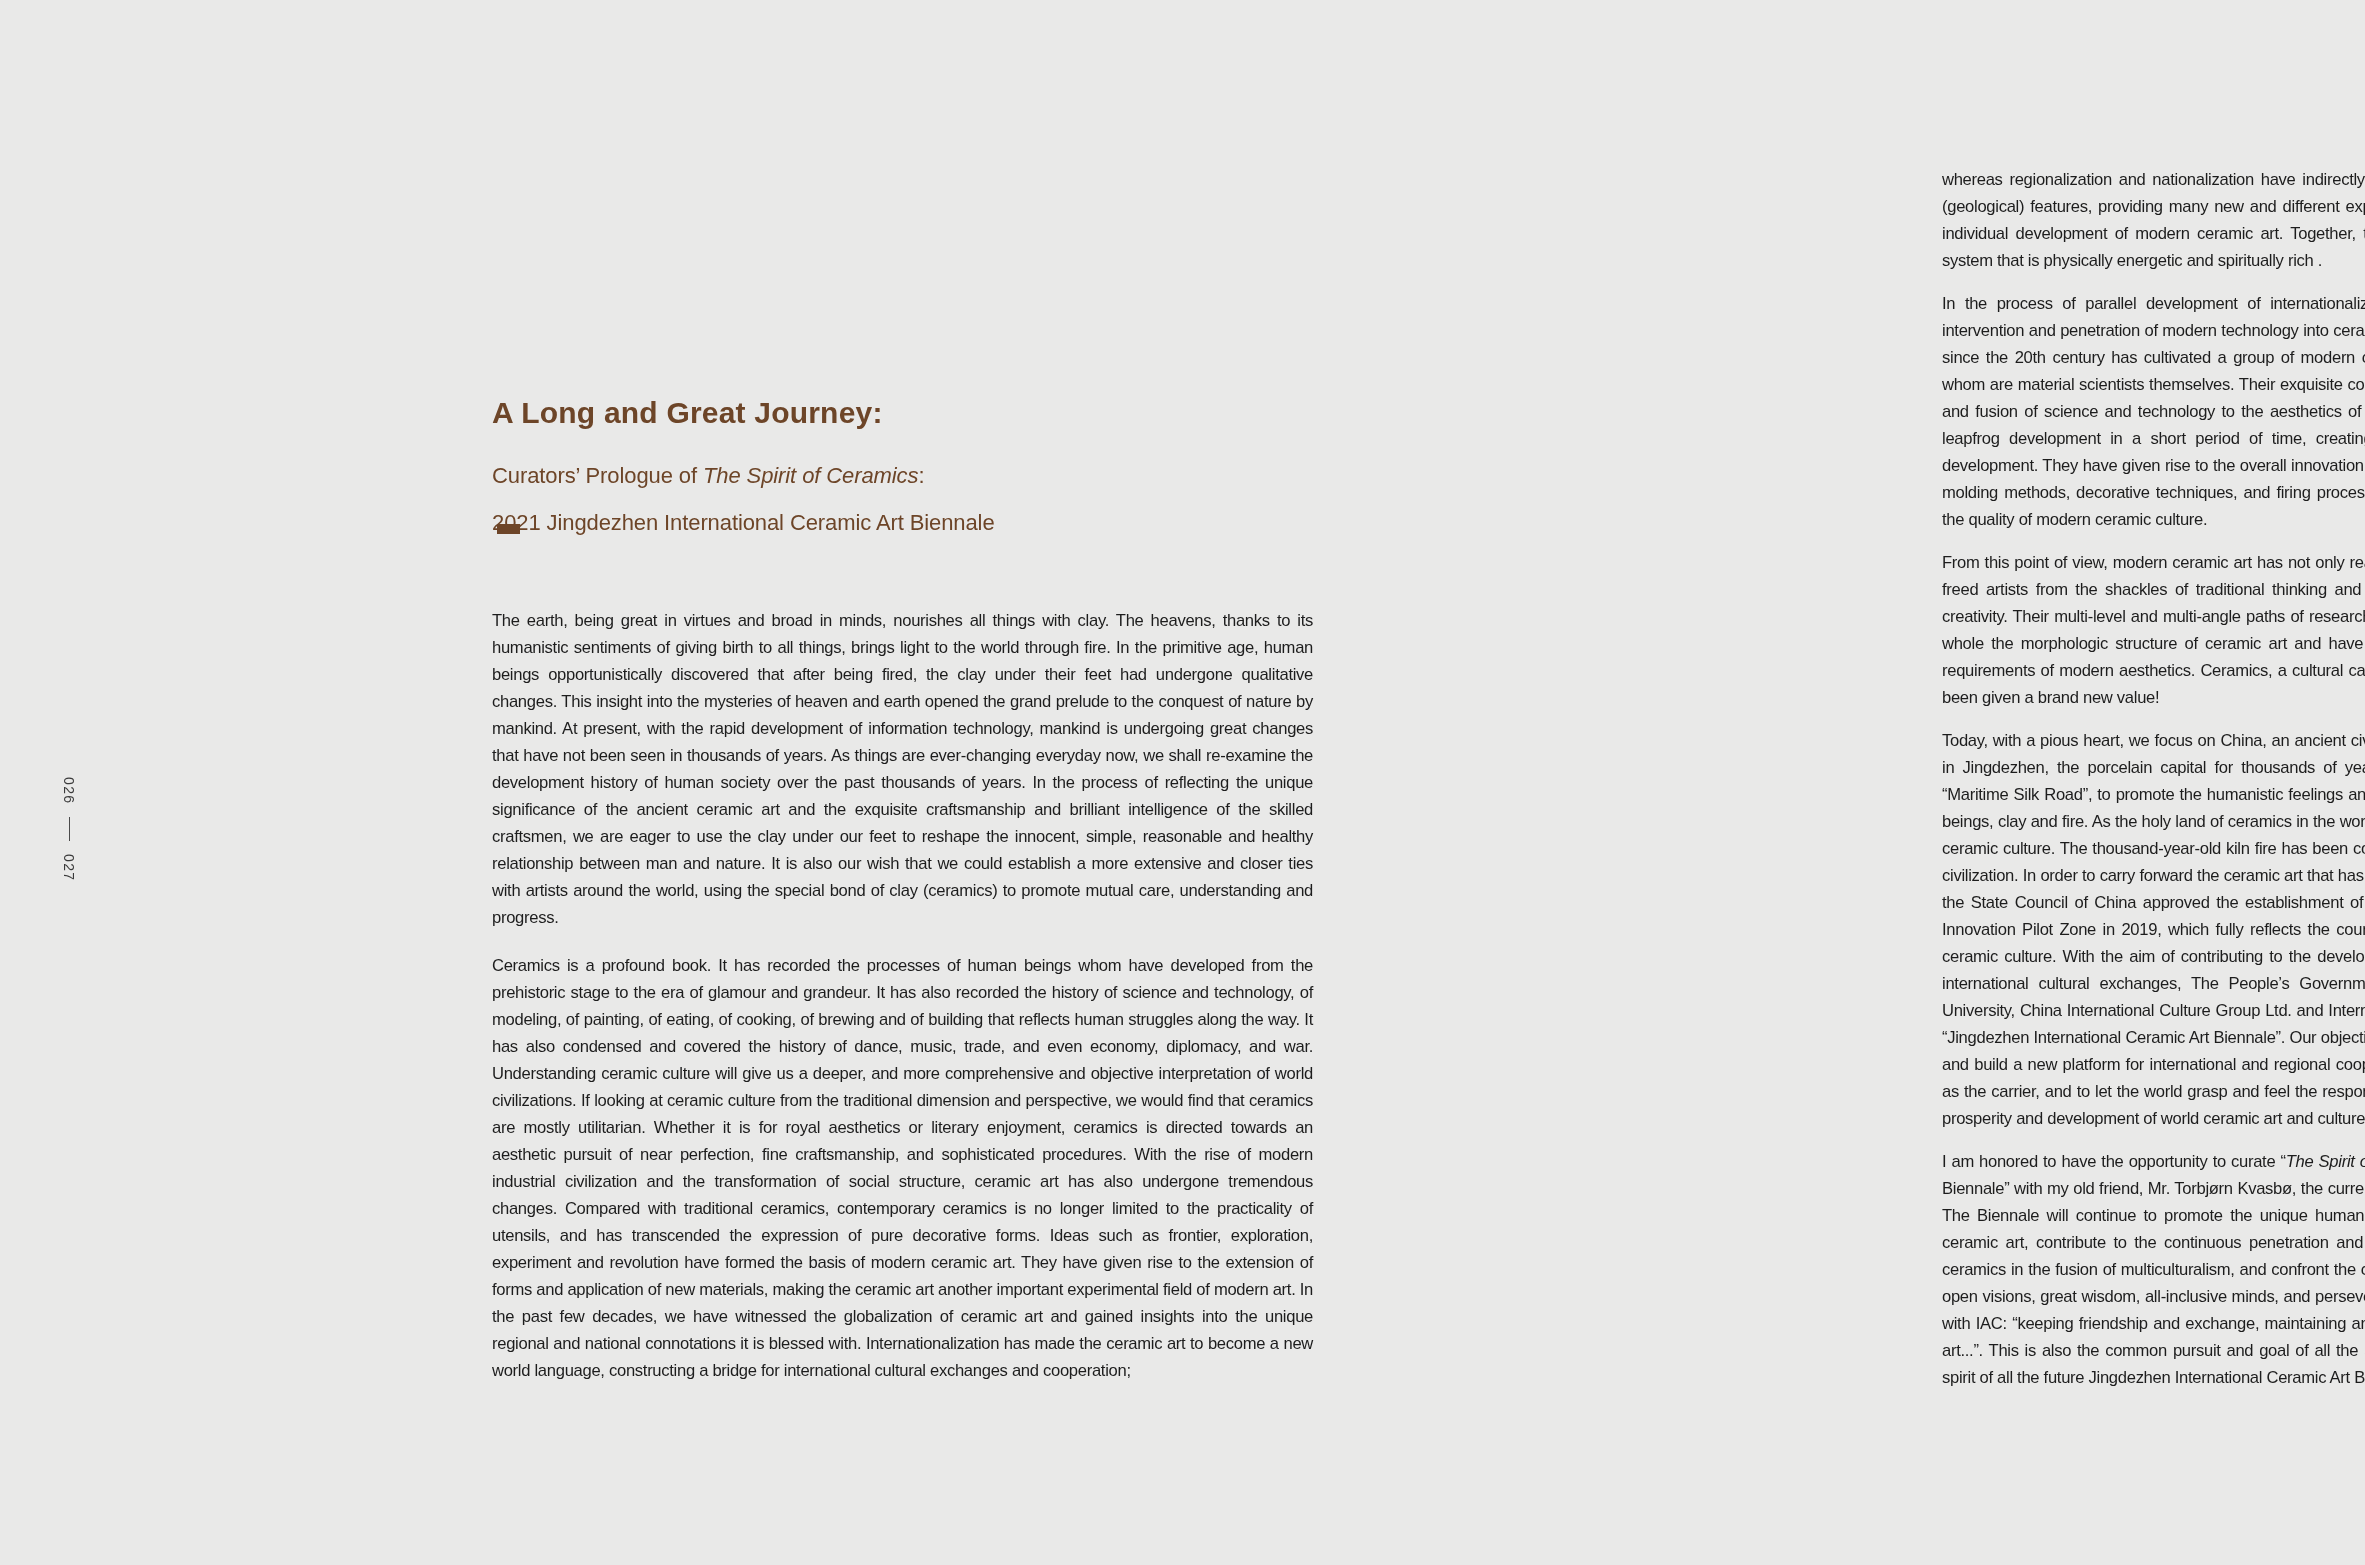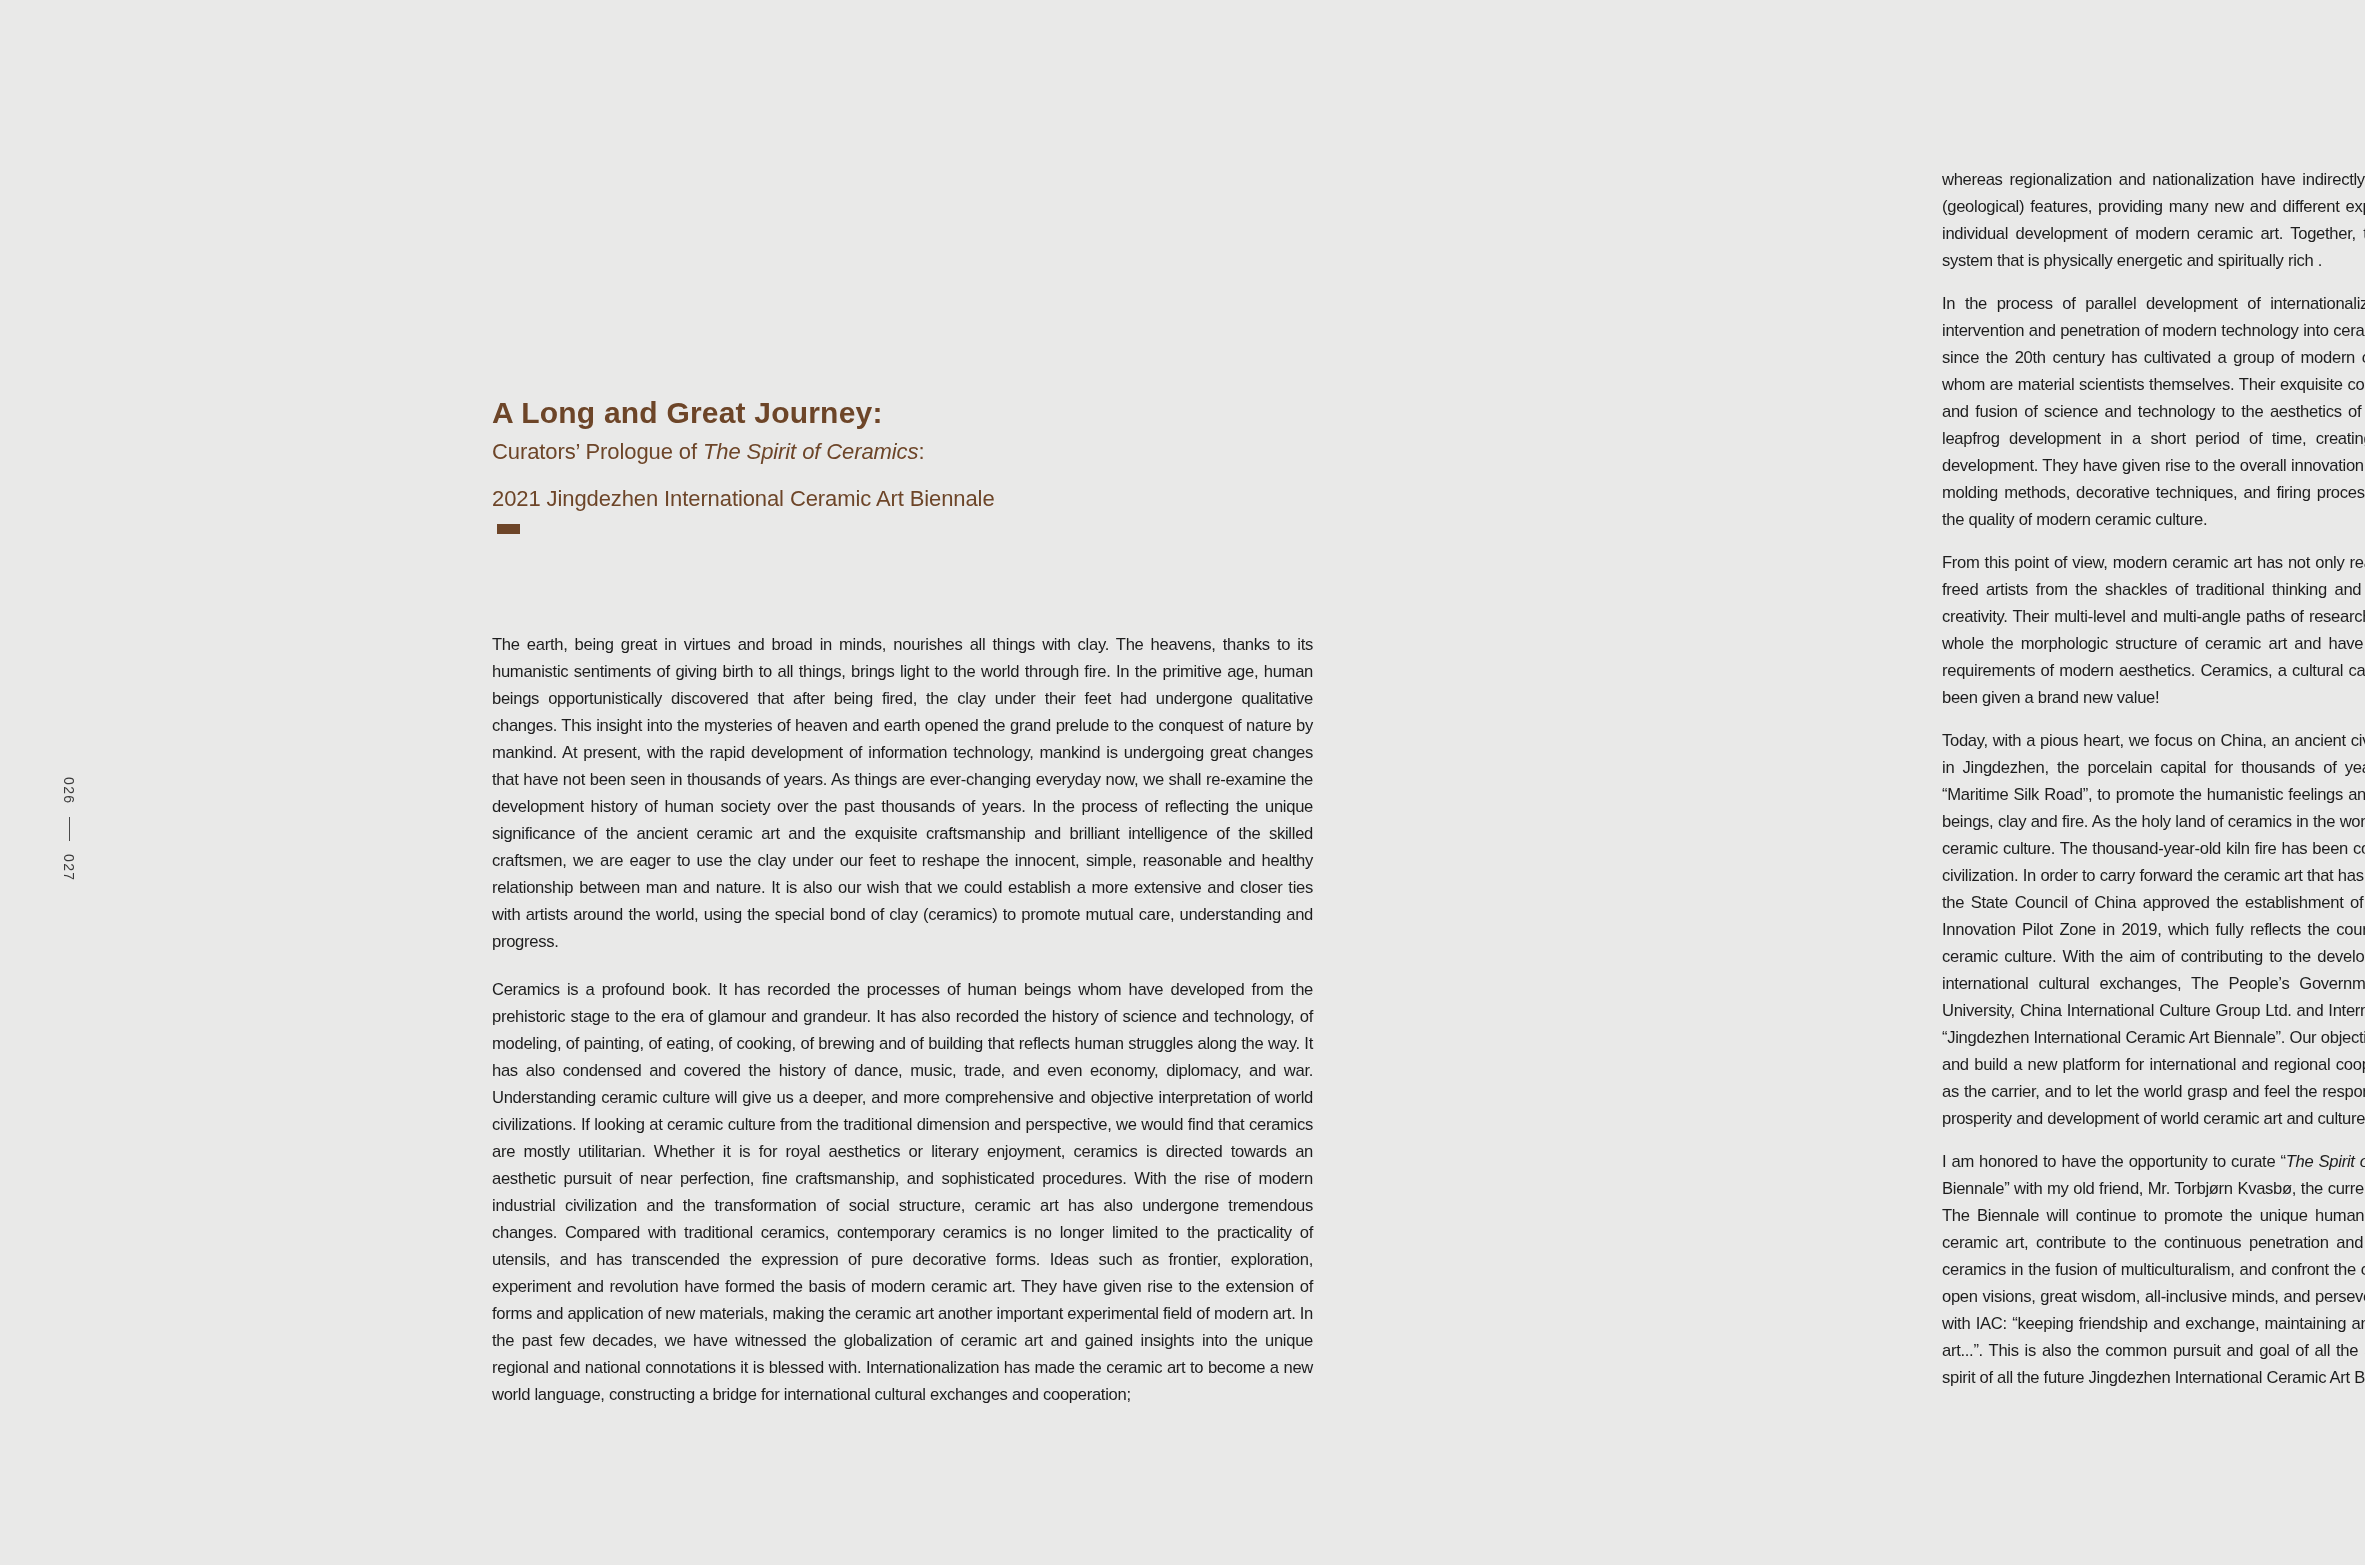--- a/index.html
+++ b/index.html
@@ -47,21 +47,21 @@
     left: 492px;
     top: 376px;
     font-size: 30px;
     font-weight: 700;
     letter-spacing: 0.2px;
     color: #6d4528;
   }
   .subtitle {
     position: absolute;
     left: 492px;
-    top: 428px;
+    top: 452px;
     font-size: 22px;
     line-height: 47px;
     color: #6d4528;
     letter-spacing: -0.1px;
   }
   .title-rule {
     position: absolute;
     left: 497px;
     top: 524px;
     width: 23px;
@@ -74,21 +74,20 @@
     text-align: justify;
     font-size: 16.6px;
     line-height: 27px;
     letter-spacing: -0.3px;
     color: #1d1d1d;
   }
   .col-left {
     left: 492px;
     top: 607px;
     width: 821px;
-    margin-top: 24px;
   }
   .col-right {
     left: 1942px;
     top: 166px;
     width: 818px;
   }
   .col p { margin: 0; }
   .col-left p + p { margin-top: 21px; }
   .col-right p + p { margin-top: 16px; }
   .it { font-style: italic; }

